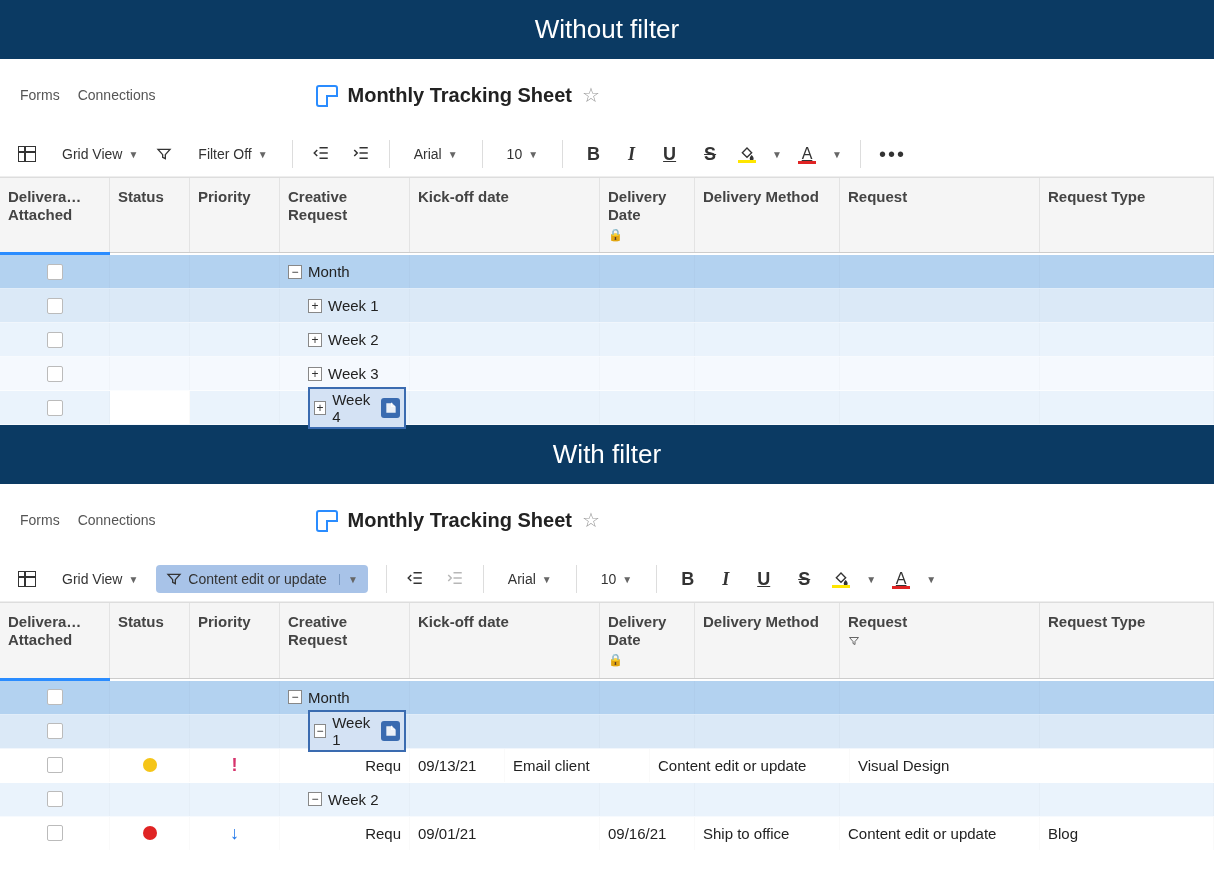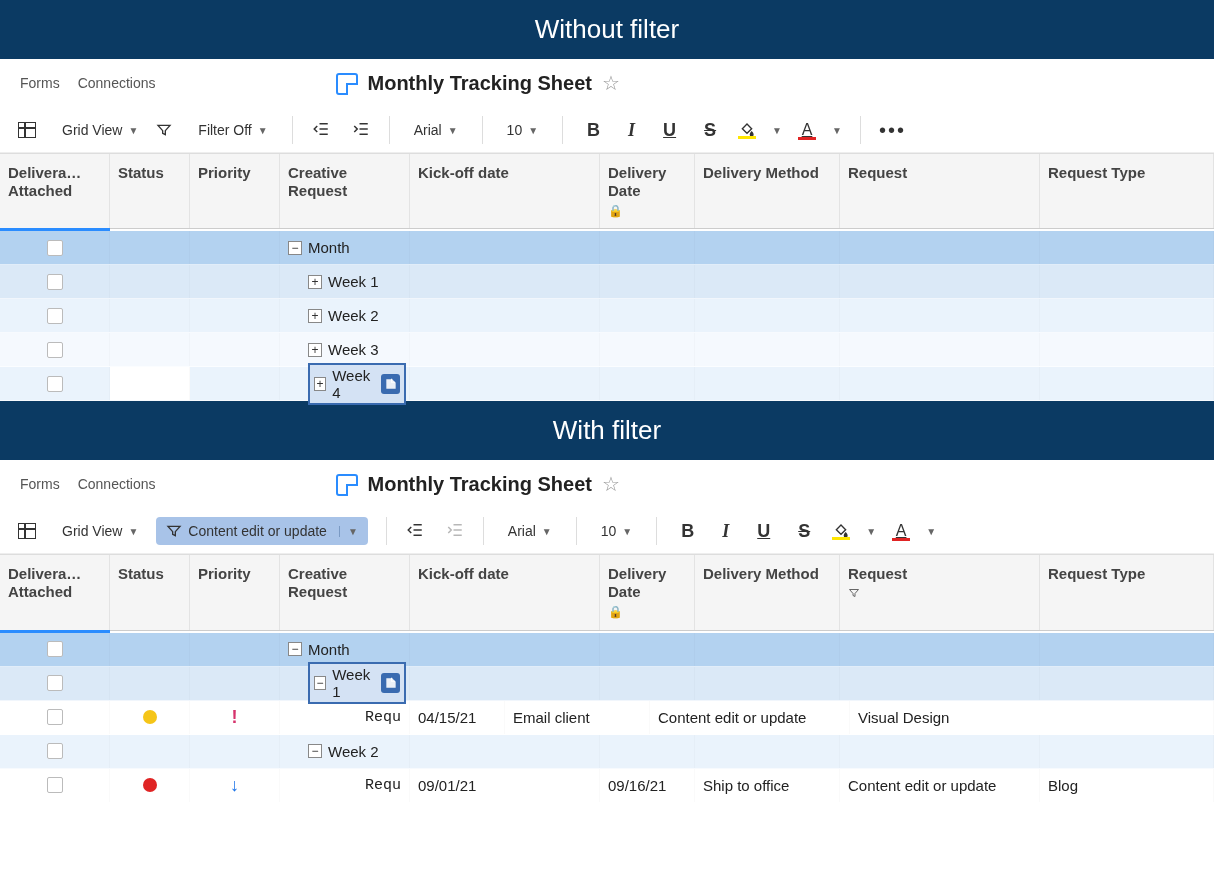--- a/index.html
+++ b/index.html
@@ -1,18 +1,18 @@
 <!DOCTYPE html>
 <html><head>
 <meta charset="utf-8">
 <style>
   * { box-sizing: border-box; margin: 0; padding: 0; }
   body { font-family: -apple-system, BlinkMacSystemFont, "Segoe UI", Arial, sans-serif; font-size: 14px; color: #333; background: #fff; }
   .banner { background: #0b3a63; color: #fff; text-align: center; font-size: 26px; padding: 14px 0; font-weight: 400; }
-  .topnav { display: flex; align-items: center; padding: 12px 20px; gap: 20px; border-bottom: 1px solid #fff; }
+  .topnav { display: flex; align-items: center; padding: 24px 20px; border-bottom: 1px solid #fff; }
   .topnav-left { display: flex; gap: 18px; color: #555; }
   .topnav-left span { cursor: pointer; }
   .title-area { display: flex; align-items: flex-end; gap: 10px; margin-left: 160px; }
   .sheet-icon { width: 22px; height: 22px; border: 2px solid #2a8cff; border-radius: 3px; position: relative; }
   .sheet-icon::after { content: ""; position: absolute; right: -2px; bottom: -2px; width: 10px; height: 10px; border-top: 2px solid #2a8cff; border-left: 2px solid #2a8cff; background: #fff; }
   .title-text { font-weight: 700; font-size: 20px; color: #222; }
   .star-icon { color: #999; font-size: 20px; cursor: pointer; }
   .toolbar { display: flex; align-items: center; padding: 8px 18px; gap: 12px; border-bottom: 1px solid #eee; }
   .tool-group { display: flex; align-items: center; gap: 20px; }
   .divider { width: 1px; height: 28px; background: #ddd; margin: 0 6px; }
@@ -58,21 +58,21 @@
   .collapse-btn { width: 14px; height: 14px; border: 1px solid #888; display: inline-flex; align-items: center; justify-content: center; font-size: 12px; line-height: 1; background: #fff; margin-right: 6px; cursor: pointer; color: #333; }
   .indent-1 { padding-left: 28px !important; }
   .badge { background: #3a6bb0; width: 22px; height: 20px; border-radius: 3px; display: inline-flex; align-items: center; justify-content: center; margin-left: 6px; }
   .badge svg { width: 14px; height: 14px; }
   .row .cell.center { justify-content: center; }
   .dot { width: 14px; height: 14px; border-radius: 50%; }
   .dot.yellow { background: #f5c518; }
   .dot.red { background: #e02424; }
   .priority-excl { color: #d6336c; font-weight: 700; font-size: 18px; }
   .priority-arrow { color: #1a73e8; font-weight: 700; font-size: 18px; }
-  .cell.right { justify-content: flex-end; font-family: Liberation Mono, monospace; }
+  .cell.right { justify-content: flex-end; }
   .week-active { position: relative; }
   .week-active-box { border: 2px solid #3a6bb0; background: #d4e2f4; padding: 2px 4px; display: inline-flex; align-items: center; }
   .outdent-svg, .indent-svg { width: 20px; height: 18px; }
   .disabled { opacity: 0.35; }
 </style>
 </head>
 <body>
 
 <div class="banner">Without filter</div>
 
@@ -415,21 +415,21 @@
     <div class="cell col-deliv center">
         <span class="checkbox"></span>
       </div>
     <div class="cell col-status center">
         <span class="dot yellow"></span>
       </div>
     <div class="cell col-priority center">
         <span class="priority-excl">!</span>
       </div>
     <div class="cell col-creative right">Requ</div>
-    <div class="cell col-delivdate">04/15/21</div>
+    <div class="cell col-delivdate">09/13/21</div>
     <div class="cell col-method">Email client</div>
     <div class="cell col-request">Content edit or update</div>
     <div class="cell col-reqtype">Visual Design</div>
   </div>
   <div class="row alt0">
     <div class="cell col-deliv center">
         <span class="checkbox"></span>
       </div>
     <div class="cell col-status"></div>
       <div class="cell col-priority"></div>

